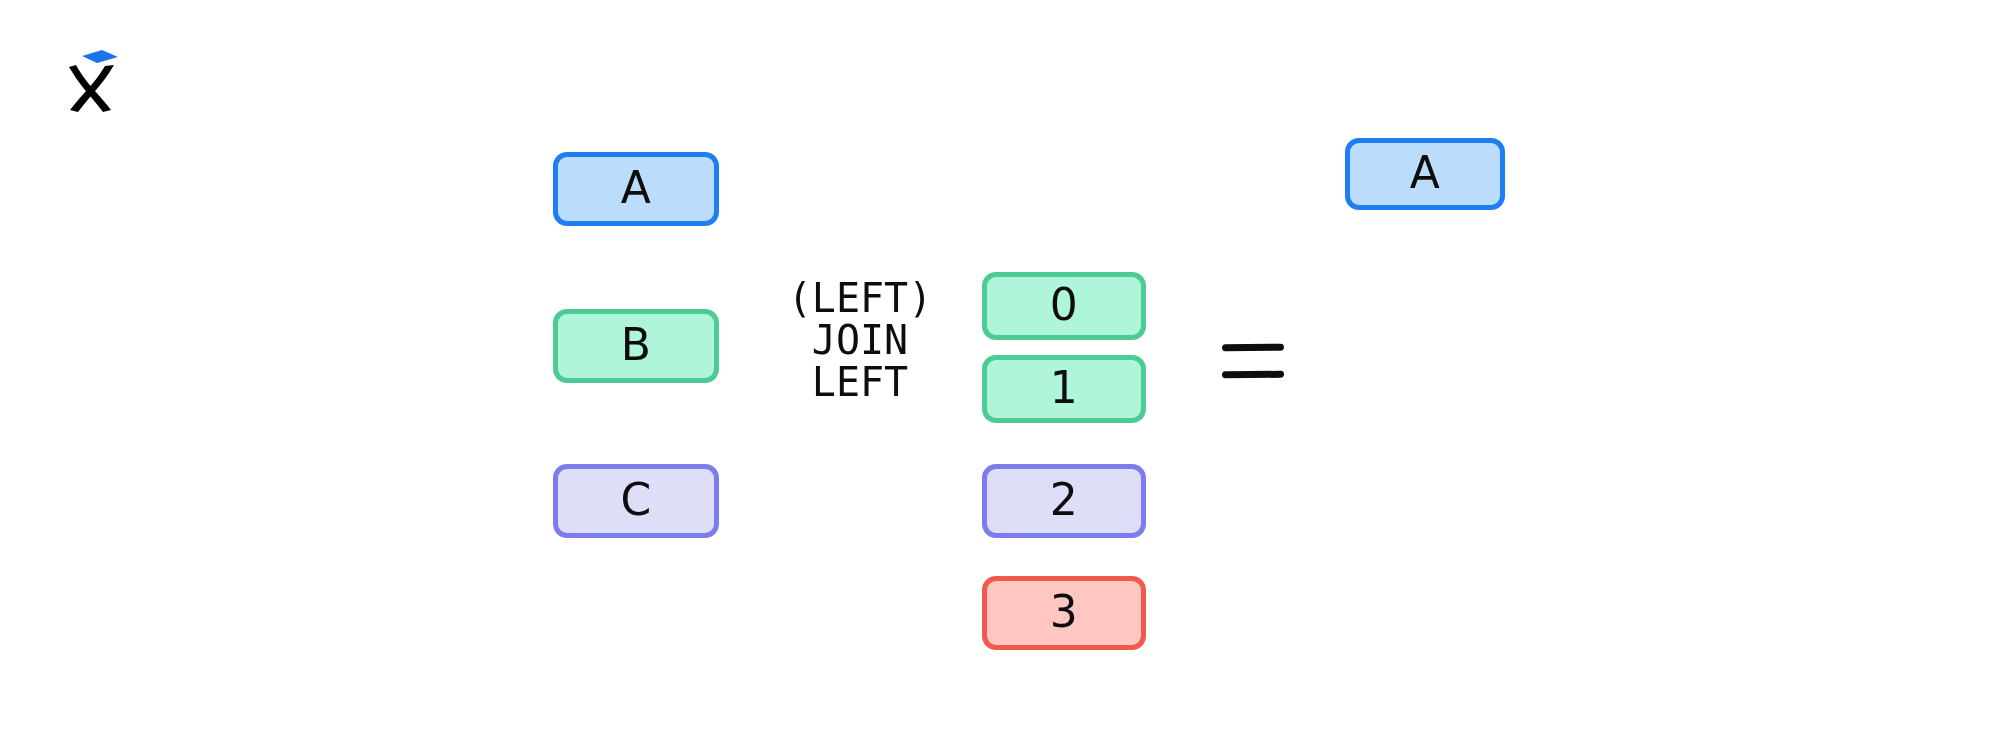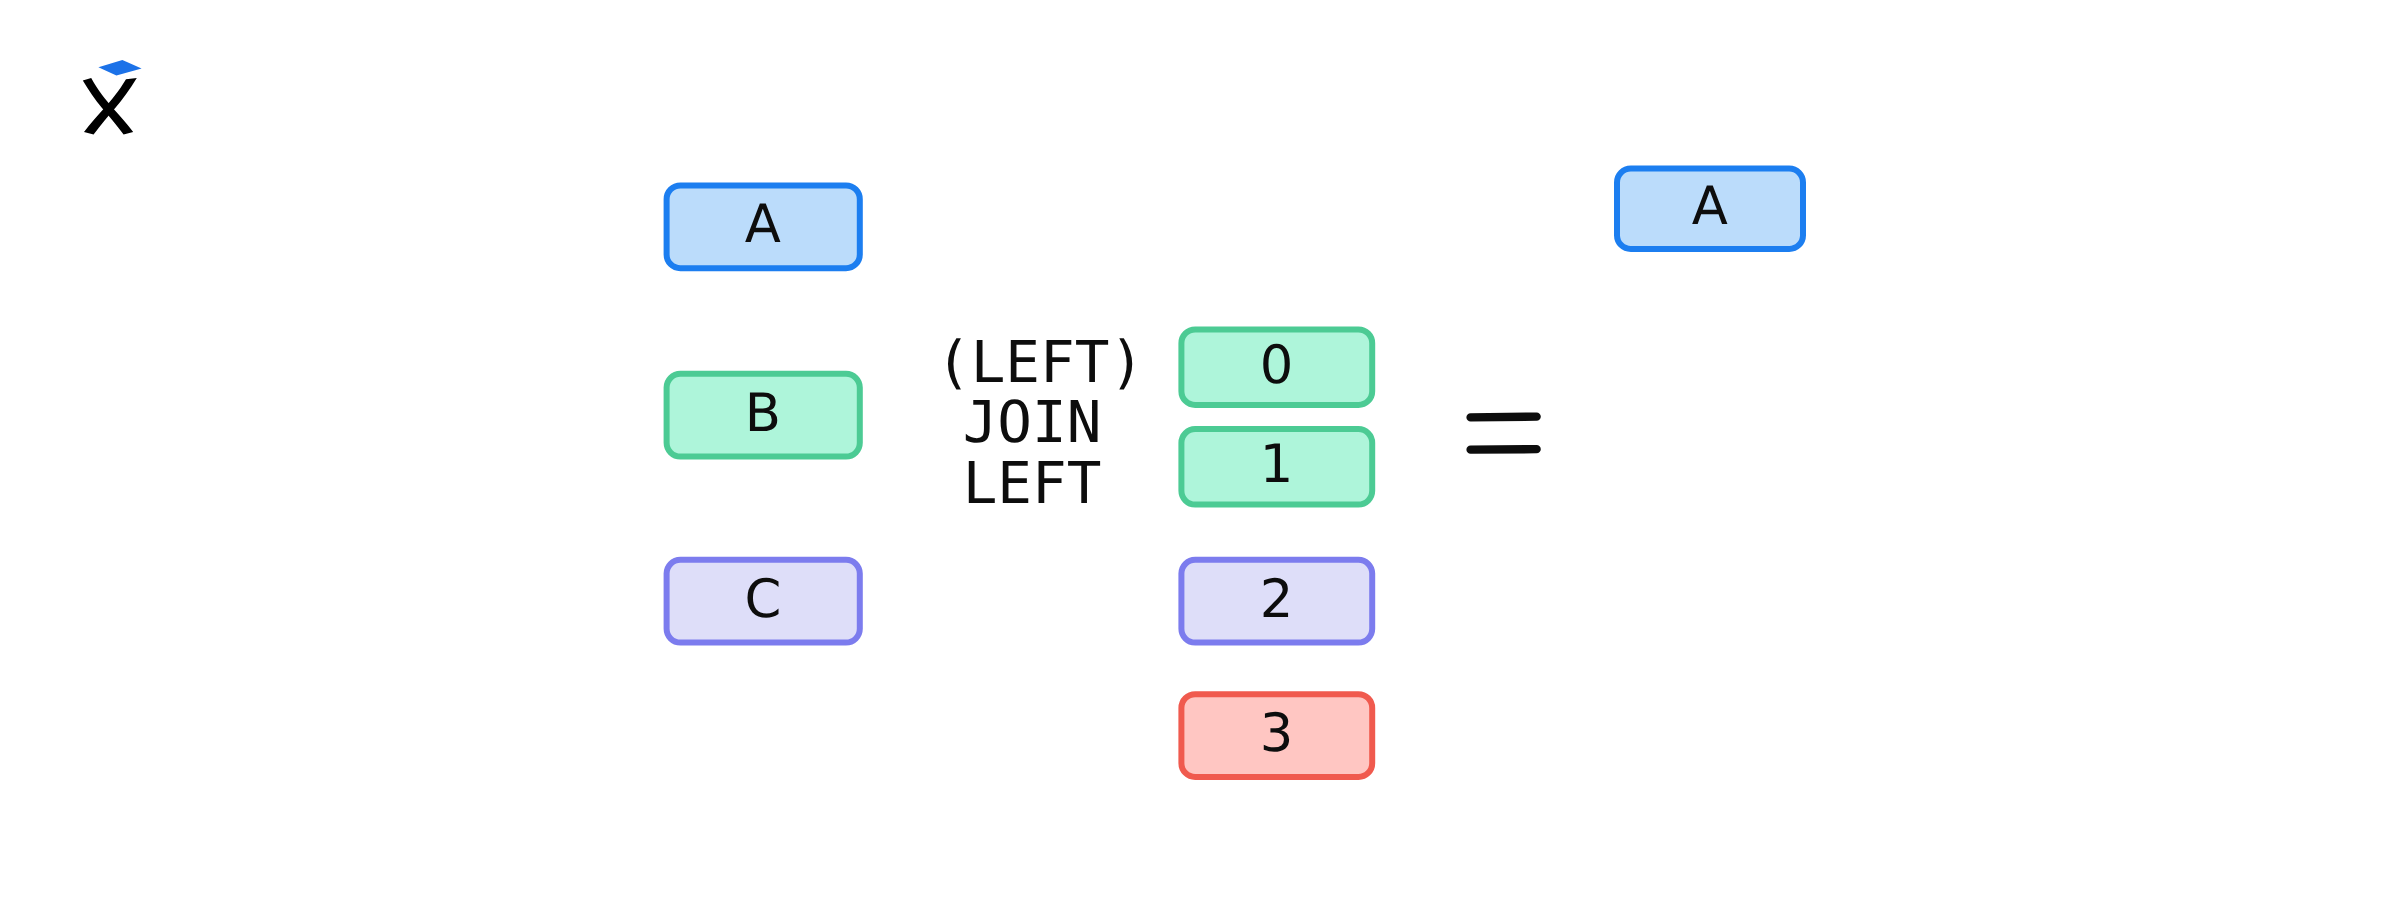--- a/index.html
+++ b/index.html
@@ -58,21 +58,21 @@
   #box-C-left { left: 553px; top: 464px; width: 166px; height: 74px; }
 
   
   #operator {
     position: absolute;
     left: 780px;
     top: 277px;
     width: 160px;
     text-align: center;
     font-family: "DejaVu Sans Mono", monospace;
-    font-size: 48px;
+    font-size: 40px;
     line-height: 1.05;
     color: #0d0d0d;
     letter-spacing: 0px;
   }
   #operator .opline { display: block; white-space: nowrap; }
 
   
   #box-0 { left: 982px; top: 272px; width: 164px; height: 68px; }
   #box-1 { left: 982px; top: 355px; width: 164px; height: 68px; }
   #box-2 { left: 982px; top: 464px; width: 164px; height: 74px; }

